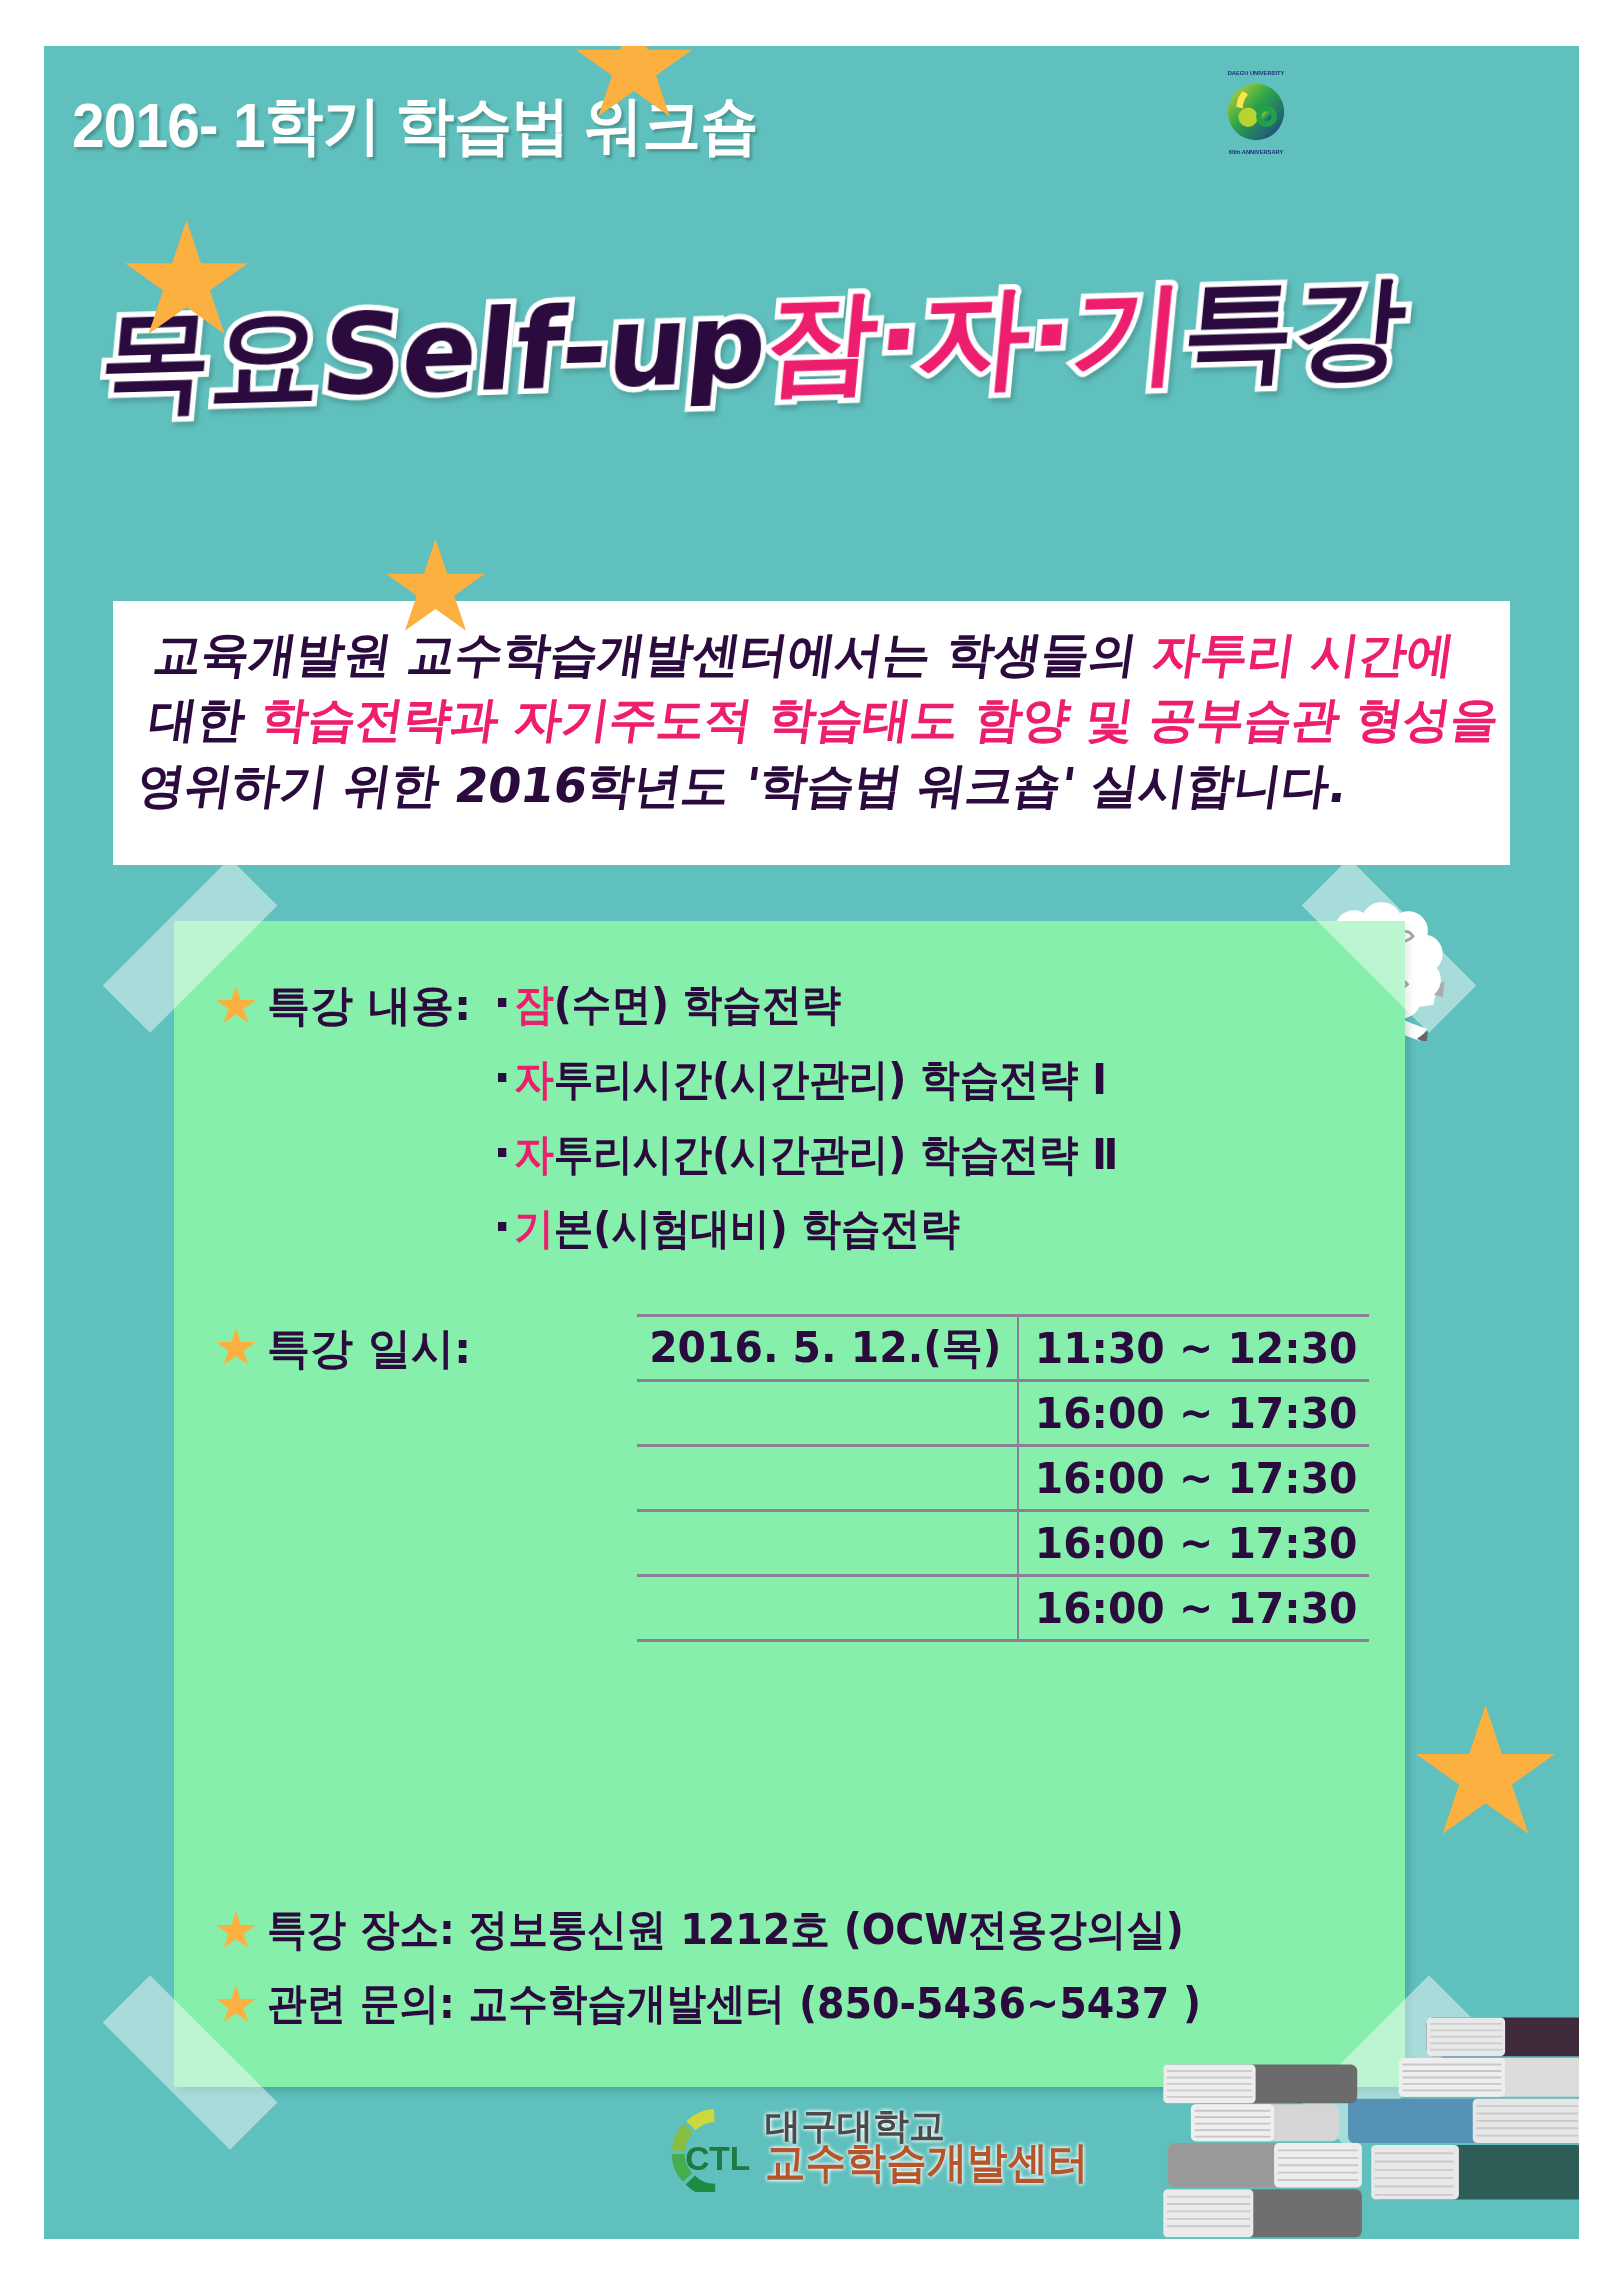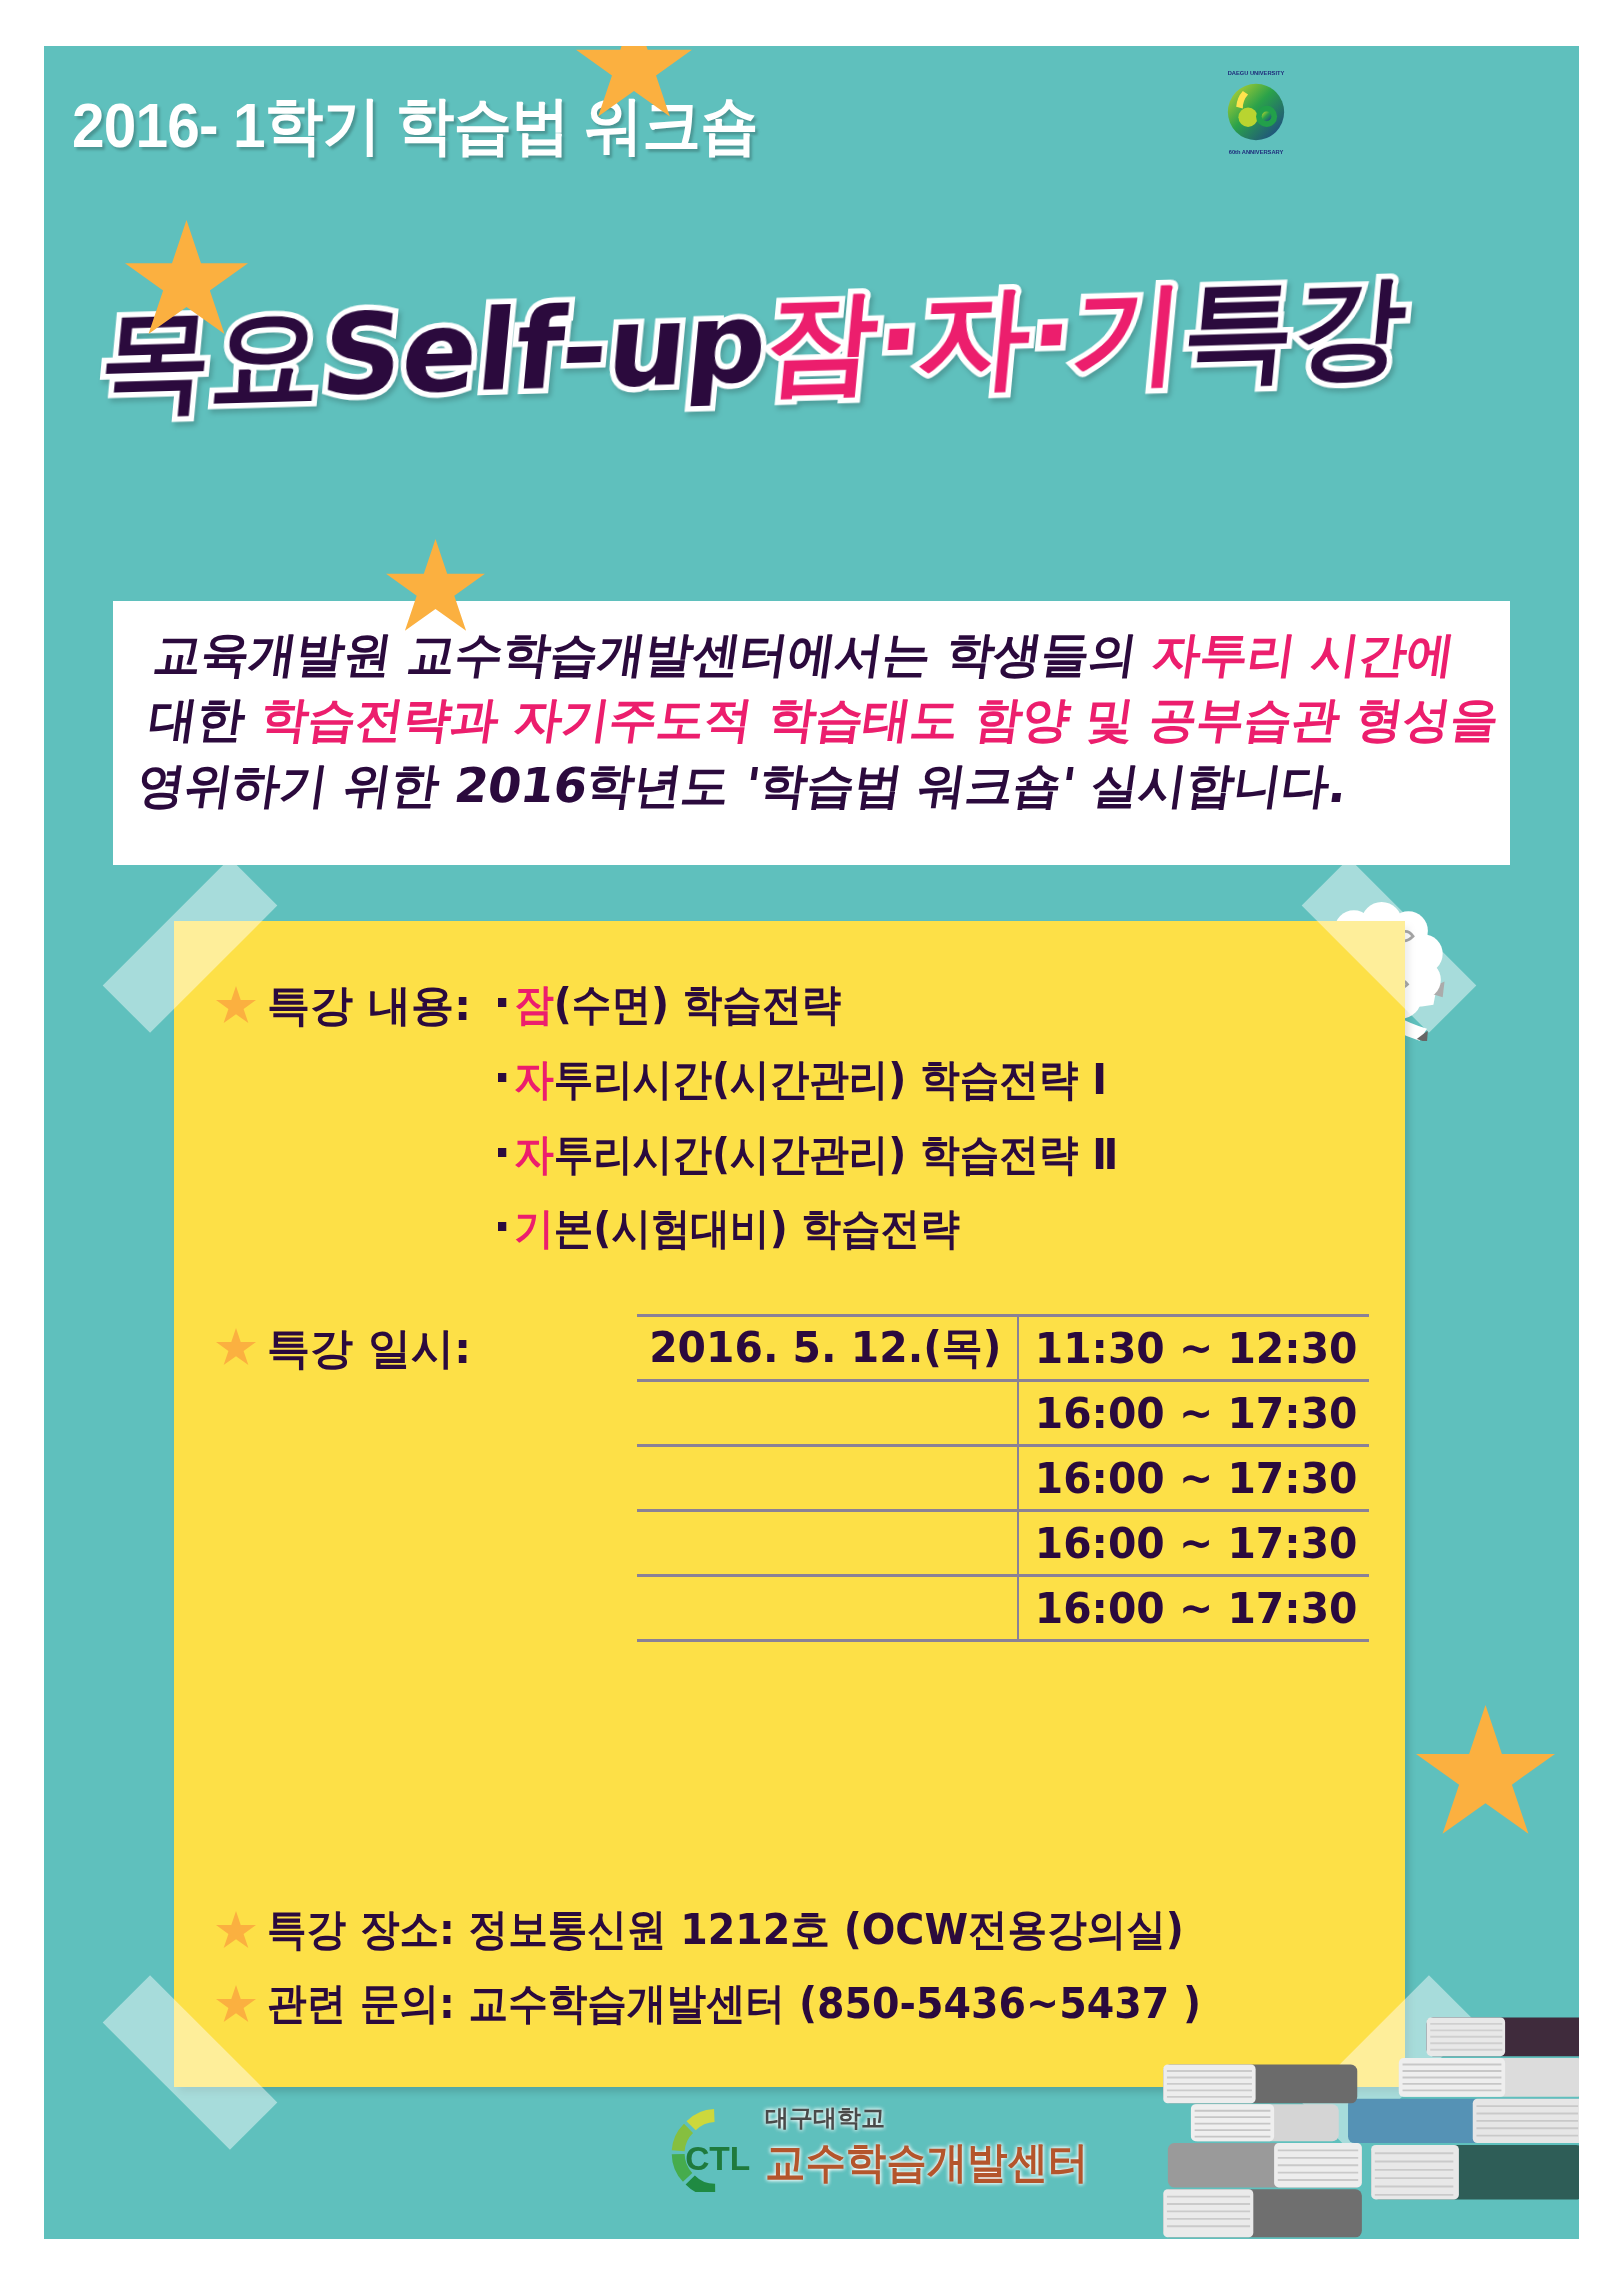--- a/index.html
+++ b/index.html
@@ -82,21 +82,21 @@
   .star{
     position:absolute;
     background:#fbb040;
     clip-path:polygon(50% 0%,61.8% 35.2%,100% 35.2%,69% 57.3%,80.9% 92.7%,50% 70.7%,19.1% 92.7%,31% 57.3%,0% 35.2%,38.2% 35.2%);
     filter:drop-shadow(0 0 8.3px #fff) drop-shadow(0 0 5.6px #fff) drop-shadow(4.6px 5.6px 4.2px rgba(0,0,0,.22));
   }
   .star.plain{filter:none;}
   
   .card{
     position:absolute; left:130px; top:875px; width:1231px; height:1166px;
-    background:#fde047; box-shadow:4.6px 5.6px 7.4px rgba(0,0,0,.14);
+    background:#86efac; box-shadow:4.6px 5.6px 7.4px rgba(0,0,0,.14);
   }
   .ribbon{
     position:absolute; width:180px; height:67px; background:rgba(255,255,255,.45);
     transform:rotate(-45deg); pointer-events:none;
   }
   .rb-tl{left:-74px; top:-9.3px;}
   .rb-tr{right:-74px; top:-9.3px; transform:rotate(45deg);}
   .rb-bl{left:-74px; bottom:-9.3px; transform:rotate(45deg);}
   .rb-br{right:-74px; bottom:-9.3px; transform:rotate(-45deg);}
   .lbl{
@@ -122,21 +122,21 @@
     border-top:3.2px solid #8a8196;
     transform:scaleX(.95);
   }
   .sched td.date{width:287px; text-align:right; padding-right:6.5px;
                  border-right:2.3px solid #8a8196;}
   .sched td.time{text-align:left; padding-left:7.4px;}
   .sched tr.last td{border-bottom:3.2px solid #8a8196;}
   
   .ctl{position:absolute; left:622px; bottom:42px; width:407px; height:99px;}
   .ctl-mark{position:absolute; left:0; top:8.3px; width:88px; height:86px;}
-  .ctl-tx1{position:absolute; left:99px; top:3.7px; font-size:24px; font-weight:bold;
+  .ctl-tx1{position:absolute; left:99px; top:3.7px; font-size:36px; font-weight:bold;
            color:#4a4a4a; text-shadow:0 0 4.2px #fff,0 0 4.2px #fff; white-space:nowrap;}
   .ctl-tx2{position:absolute; left:99px; top:36px; font-size:43px; font-weight:bold;
            color:#b4552c; text-shadow:0 0 4.6px #fff,0 0 4.6px #fff; white-space:nowrap;
            transform:scaleX(.94); transform-origin:left center;}
   
   .books{position:absolute; right:-4.6px; bottom:-2.3px; width:435px; height:231px;}
   
   .sheep{position:absolute; left:1148px; top:828px; width:296px; height:167px;}
 </style>
 </head>

